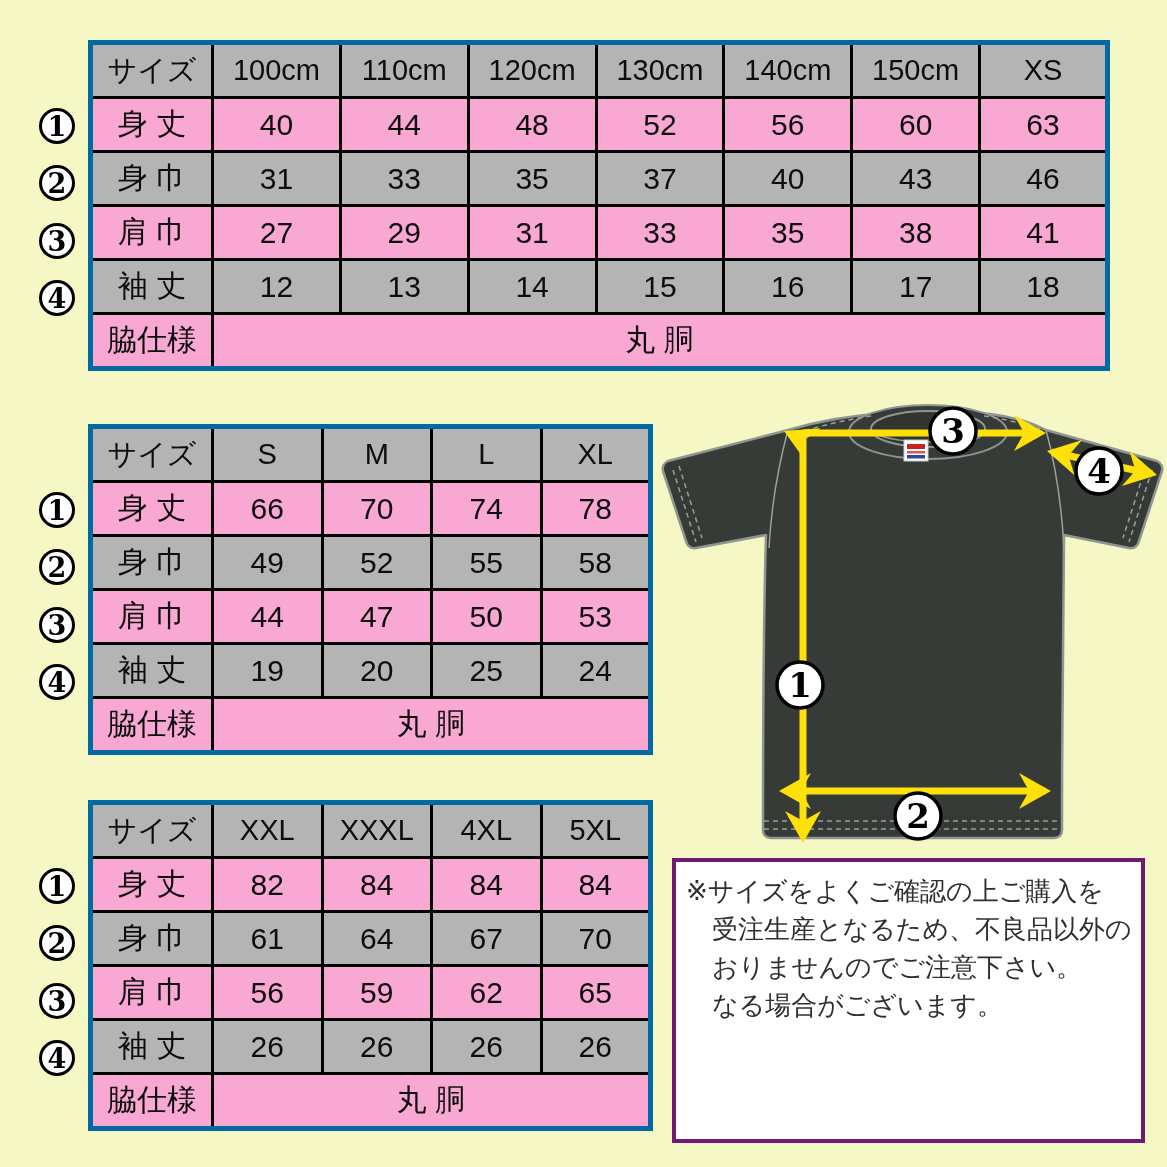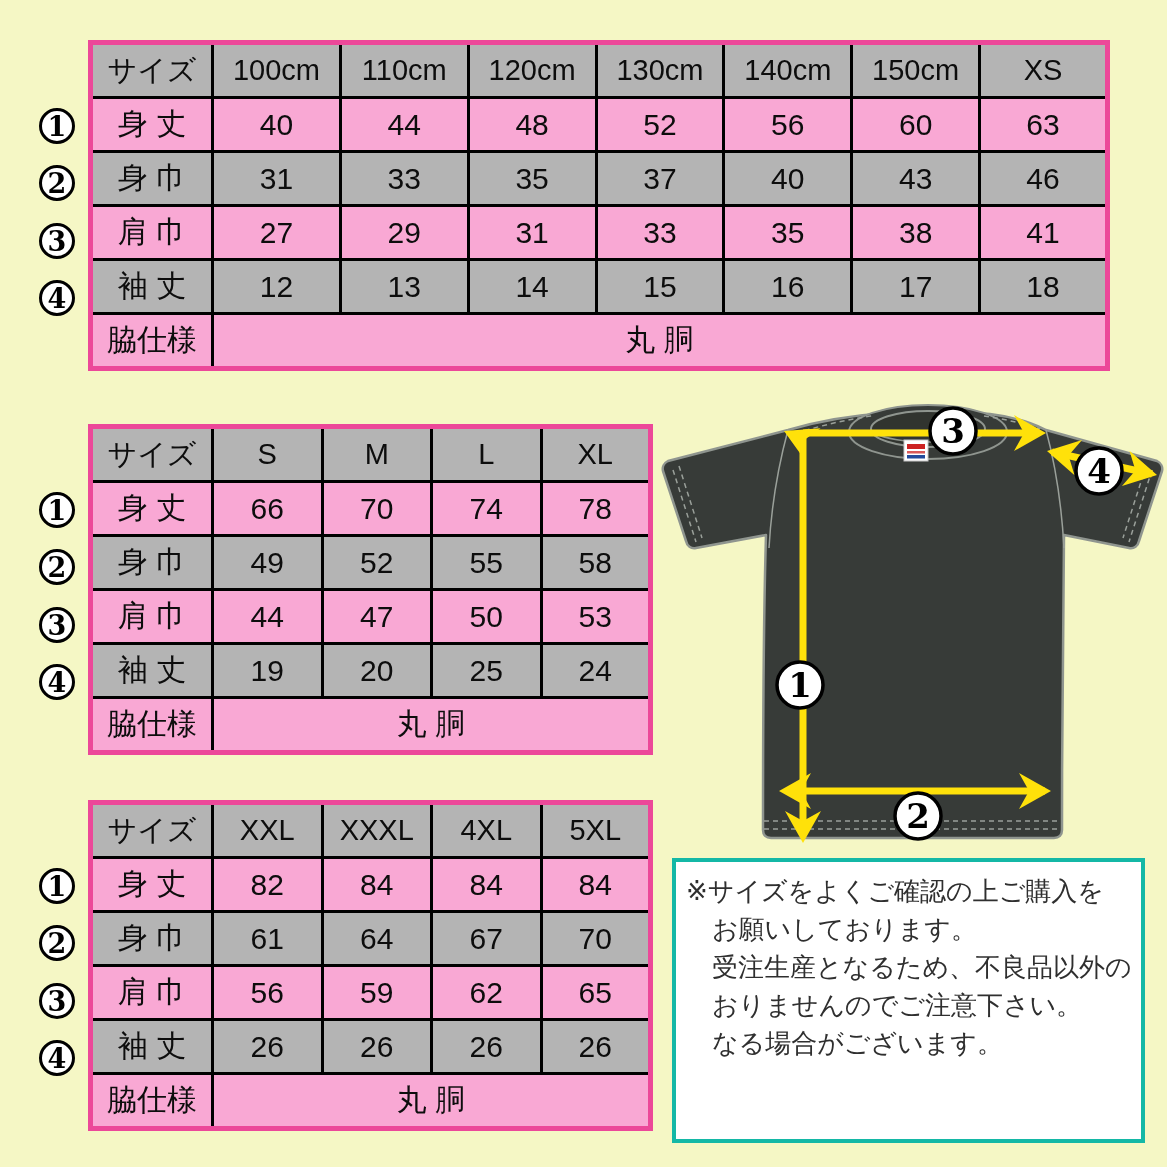--- a/index.html
+++ b/index.html
@@ -1,34 +1,34 @@
 <!DOCTYPE html>
 <html><head>
 <meta charset="utf-8">
 <style>
   html,body{margin:0;padding:0}
   body{background:#e8e8e8;font-family:"Liberation Sans","DejaVu Sans",sans-serif}
   .canvas{position:relative;width:1167px;height:1167px;background:#f5f7c5;overflow:hidden;margin:0 auto}
 
   
-  table.st{position:absolute;border-collapse:collapse;table-layout:fixed;background:#fff;border:5px solid #ec4899}
+  table.st{position:absolute;border-collapse:collapse;table-layout:fixed;background:#fff;border:5px solid #0369a1}
   table.st td{border:3px solid #000;text-align:center;vertical-align:middle;padding:0;height:51px;
               font-size:30px;color:#0d0d0d;overflow:hidden;white-space:nowrap}
   table.st tr.hdr td{background:#b4b4b4;font-size:29px}
   table.st tr.g td{background:#b4b4b4}
   table.st tr.w td{background:#f9a8d4}
   table.st td.lbl{font-size:30px}
 
   
   .circ{position:absolute;width:36px;height:36px;border:3px solid #000;border-radius:50%;background:#fff;
         display:flex;align-items:center;justify-content:center;
         font-family:"DejaVu Serif","Liberation Serif",serif;font-weight:700;font-size:27px;color:#000;box-sizing:border-box}
 
   
-  .notice{position:absolute;left:672px;top:858px;width:473px;height:285px;background:#fff;border:4px solid #14b8a6;
+  .notice{position:absolute;left:672px;top:858px;width:473px;height:285px;background:#fff;border:4px solid #701a75;
           box-sizing:border-box;padding:10px 8px 0 10px}
   .nline{font-size:26px;line-height:38px;color:#2f2f2f;white-space:nowrap}
   .nline.ind{padding-left:26px}
 
   .tshirt-svg{position:absolute;left:660px;top:402px}
 </style>
 </head>
 <body>
 
 <div class="canvas">
@@ -300,19 +300,18 @@
       </g>
       <g>
         <circle cx="258" cy="414" r="23" fill="#fff" stroke="#000" stroke-width="3.5"></circle>
         <text x="258" y="426">2</text>
       </g>
     </g>
   </svg>
 
   <div class="notice">
     <div class="nline">※サイズをよくご確認の上ご購入を</div>
-    <div class="nline ind">お願いしております。</div>
     <div class="nline ind">受注生産となるため、不良品以外の</div>
     <div class="nline ind">おりませんのでご注意下さい。</div>
     <div class="nline ind">なる場合がございます。</div>
   </div>
 
 </div>
 
 </body></html>

